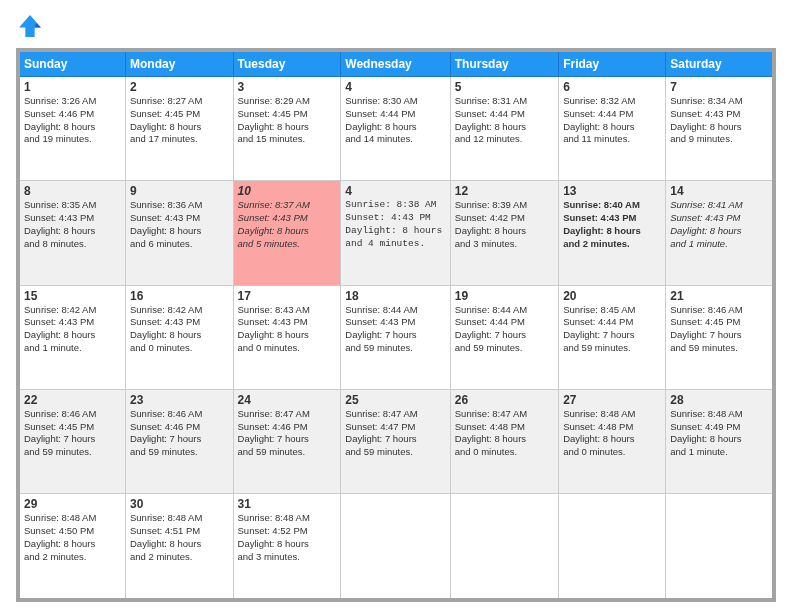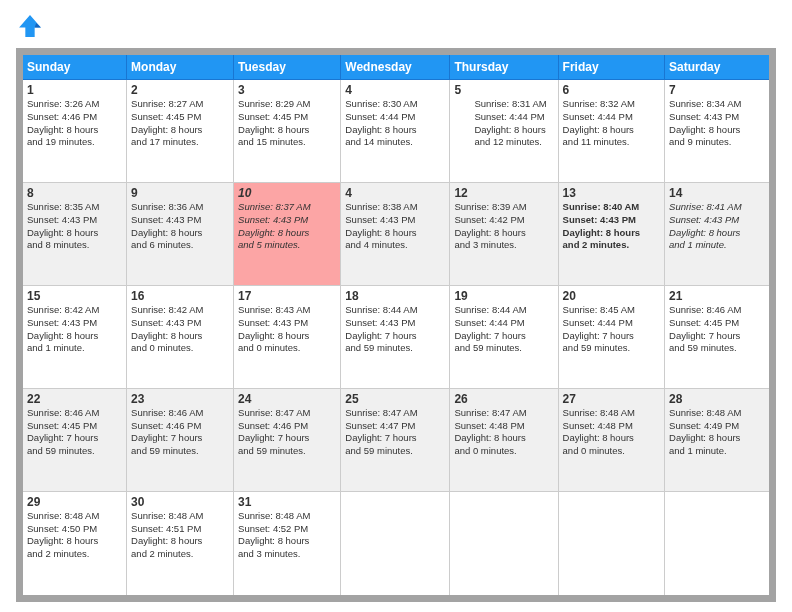--- a/index.html
+++ b/index.html
@@ -49,21 +49,21 @@
       color: #333;
     }
     .location {
       font-size: 13px;
       color: #555;
     }
     .calendar {
       flex: 1;
       border-collapse: collapse;
       width: 100%;
-      border: 7px solid #a3a3a3;
+      border: 4px solid #a3a3a3;
     }
     .calendar th {
       background: #2196F3;
       color: #fff;
       font-size: 12px;
       font-weight: bold;
       padding: 5px 4px;
       text-align: left;
       border: 1px solid #1976D2;
     }
@@ -152,21 +152,21 @@
           </td>
           <td>
             <span class="day-number">4</span>
             <div class="day-info" style="white-space: pre-line;">Sunrise: 8:30 AM
 Sunset: 4:44 PM
 Daylight: 8 hours
 and 14 minutes.</div>
           </td>
           <td>
             <span class="day-number">5</span>
-            <div class="day-info" style="white-space: pre-line; margin-left: 20px;">Sunrise: 8:31 AM
+            <div class="day-info" style="white-space: pre-line;">Sunrise: 8:31 AM
 Sunset: 4:44 PM
 Daylight: 8 hours
 and 12 minutes.</div>
           </td>
           <td>
             <span class="day-number">6</span>
             <div class="day-info" style="white-space: pre-line;">Sunrise: 8:32 AM
 Sunset: 4:44 PM
 Daylight: 8 hours
 and 11 minutes.</div>
@@ -196,21 +196,21 @@
           </td>
           <td style="background: #fca5a5; font-style: italic;">
             <span class="day-number">10</span>
             <div class="day-info" style="white-space: pre-line;">Sunrise: 8:37 AM
 Sunset: 4:43 PM
 Daylight: 8 hours
 and 5 minutes.</div>
           </td>
           <td style="background: rgb(240, 240, 240);">
             <span class="day-number">4</span>
-            <div class="day-info" style="white-space: pre-line;">Sunrise: 8:38 AM
+            <div class="day-info" style="white-space: pre-line; font-family: Liberation Mono, monospace;">Sunrise: 8:38 AM
 Sunset: 4:43 PM
 Daylight: 8 hours
 and 4 minutes.</div>
           </td>
           <td style="background: rgb(240, 240, 240);">
             <span class="day-number">12</span>
             <div class="day-info" style="white-space: pre-line;">Sunrise: 8:39 AM
 Sunset: 4:42 PM
 Daylight: 8 hours
 and 3 minutes.</div>

